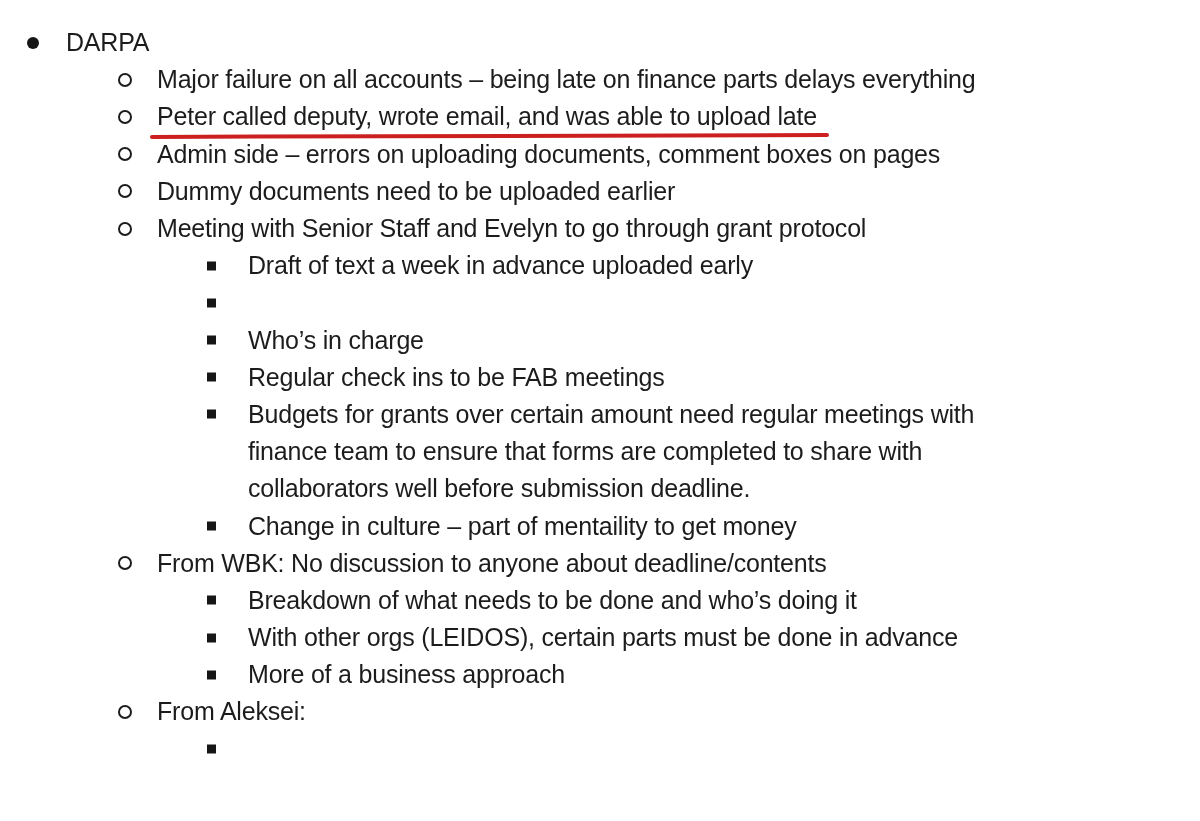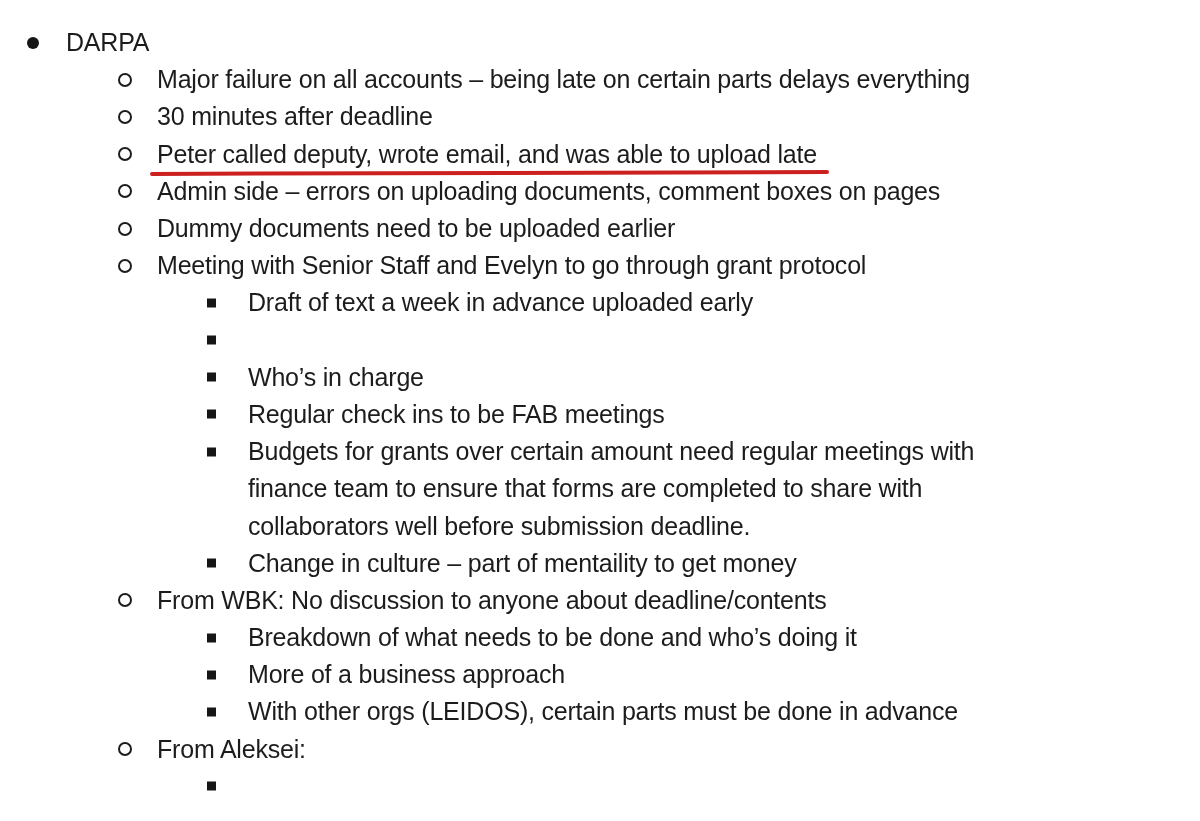--- a/index.html
+++ b/index.html
@@ -87,27 +87,23 @@
 <div class="page">
   <div class="doc">
 
     <div class="row lvl1">
       <span class="marker m-disc"></span>
       <span class="text-wrap"><span class="row-text">DARPA</span></span>
     </div>
 
     <div class="row lvl2">
       <span class="marker m-circle"></span>
-      <span class="text-wrap"><span class="row-text">Major failure on all accounts – being late on certain parts delays everything</span></span>
+      <span class="text-wrap"><span class="row-text">Major failure on all accounts – being late on finance parts delays everything</span></span>
     </div>
 
-    <div class="row lvl2">
-      <span class="marker m-circle"></span>
-      <span class="text-wrap"><span class="row-text">30 minutes after deadline</span></span>
-    </div>
 
     <div class="row lvl2">
       <span class="marker m-circle"></span>
       <span class="text-wrap"><span class="row-text">Peter called deputy, wrote email, and was able to upload late</span><span class="red-line"></span></span>
     </div>
 
     <div class="row lvl2">
       <span class="marker m-circle"></span>
       <span class="text-wrap"><span class="row-text">Admin side – errors on uploading documents, comment boxes on pages</span></span>
     </div>
@@ -164,26 +160,26 @@
       <span class="text-wrap"><span class="row-text">From WBK: No discussion to anyone about deadline/contents</span></span>
     </div>
 
     <div class="row lvl3">
       <span class="marker m-square"></span>
       <span class="text-wrap"><span class="row-text">Breakdown of what needs to be done and who’s doing it</span></span>
     </div>
 
     <div class="row lvl3">
       <span class="marker m-square"></span>
-      <span class="text-wrap"><span class="row-text">More of a business approach</span></span>
+      <span class="text-wrap"><span class="row-text">With other orgs (LEIDOS), certain parts must be done in advance</span></span>
     </div>
 
     <div class="row lvl3">
       <span class="marker m-square"></span>
-      <span class="text-wrap"><span class="row-text">With other orgs (LEIDOS), certain parts must be done in advance</span></span>
+      <span class="text-wrap"><span class="row-text">More of a business approach</span></span>
     </div>
 
     <div class="row lvl2">
       <span class="marker m-circle"></span>
       <span class="text-wrap"><span class="row-text">From Aleksei:</span></span>
     </div>
 
     <div class="row lvl3">
       <span class="marker m-square"></span>
     </div>

